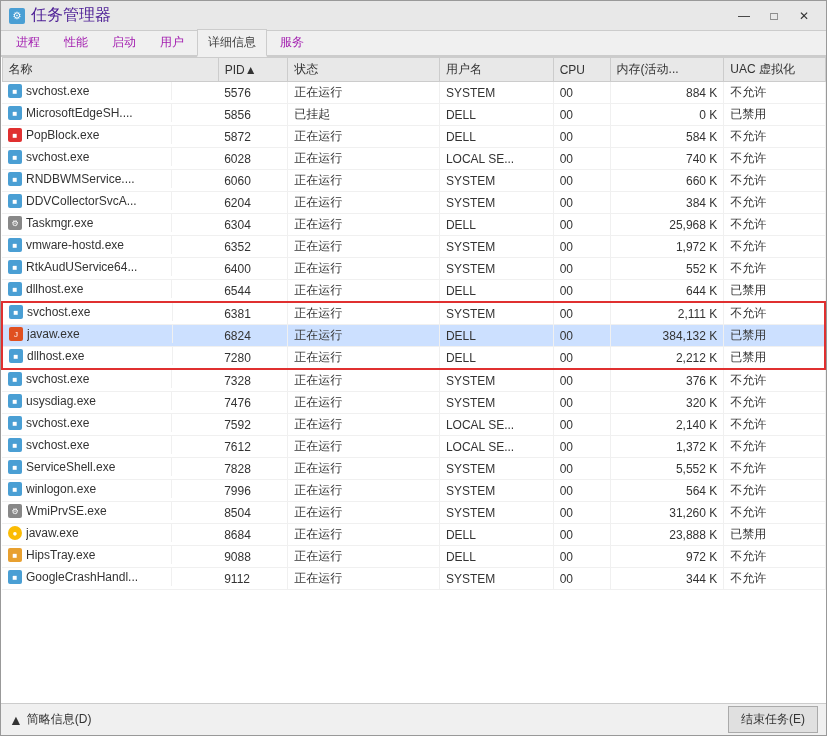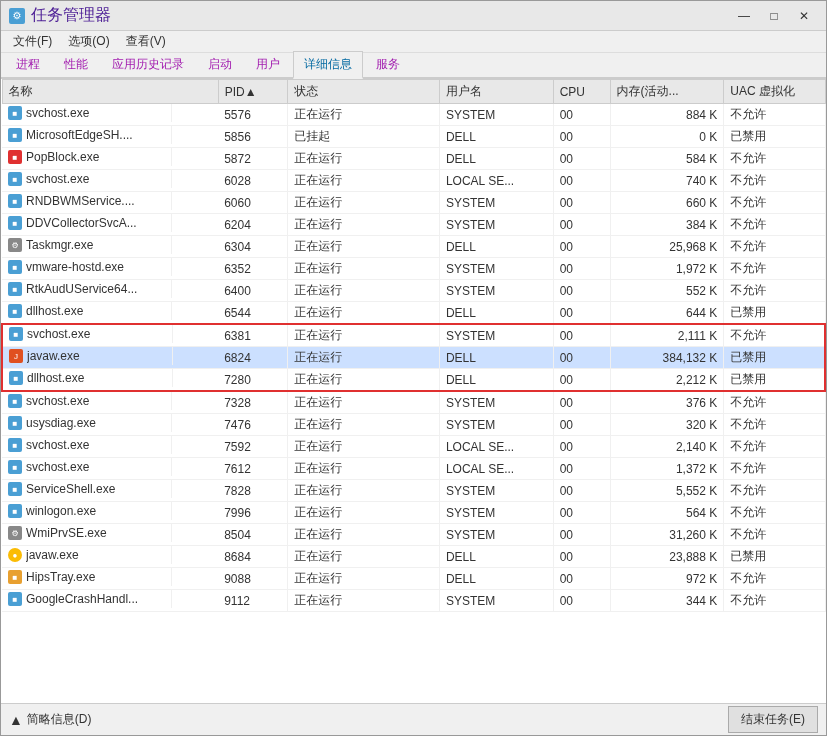--- a/index.html
+++ b/index.html
@@ -98,21 +98,21 @@
       border-bottom: none;
       background: transparent;
       margin-right: 2px;
     }
     .tab.active {
       background: #f0f0f0;
       border: 1px solid #ccc;
       border-bottom: 2px solid #f0f0f0;
       margin-bottom: -2px;
       font-weight: normal;
-      color: #0369a1;
+      color: #404040;
     }
     .content {
       flex: 1;
       display: flex;
       flex-direction: column;
       overflow: hidden;
       background: white;
     }
     .table-container {
       flex: 1;
@@ -194,30 +194,24 @@
       <div class="title-icon">⚙</div>
       <span class="title-text">任务管理器</span>
     </div>
     <div class="title-controls">
       <button class="title-btn">—</button>
       <button class="title-btn">□</button>
       <button class="title-btn close">✕</button>
     </div>
   </div>
 
-  <div class="menu-bar">
-    <span class="menu-item">文件(F)</span>
-    <span class="menu-item">选项(O)</span>
-    <span class="menu-item">查看(V)</span>
-  </div>
 
   <div class="tabs-bar">
     <div class="tab">进程</div>
     <div class="tab">性能</div>
-    <div class="tab">应用历史记录</div>
     <div class="tab">启动</div>
     <div class="tab">用户</div>
     <div class="tab active">详细信息</div>
     <div class="tab">服务</div>
   </div>
 
   <div class="content">
     <div class="table-container">
       <table>
         <thead>

